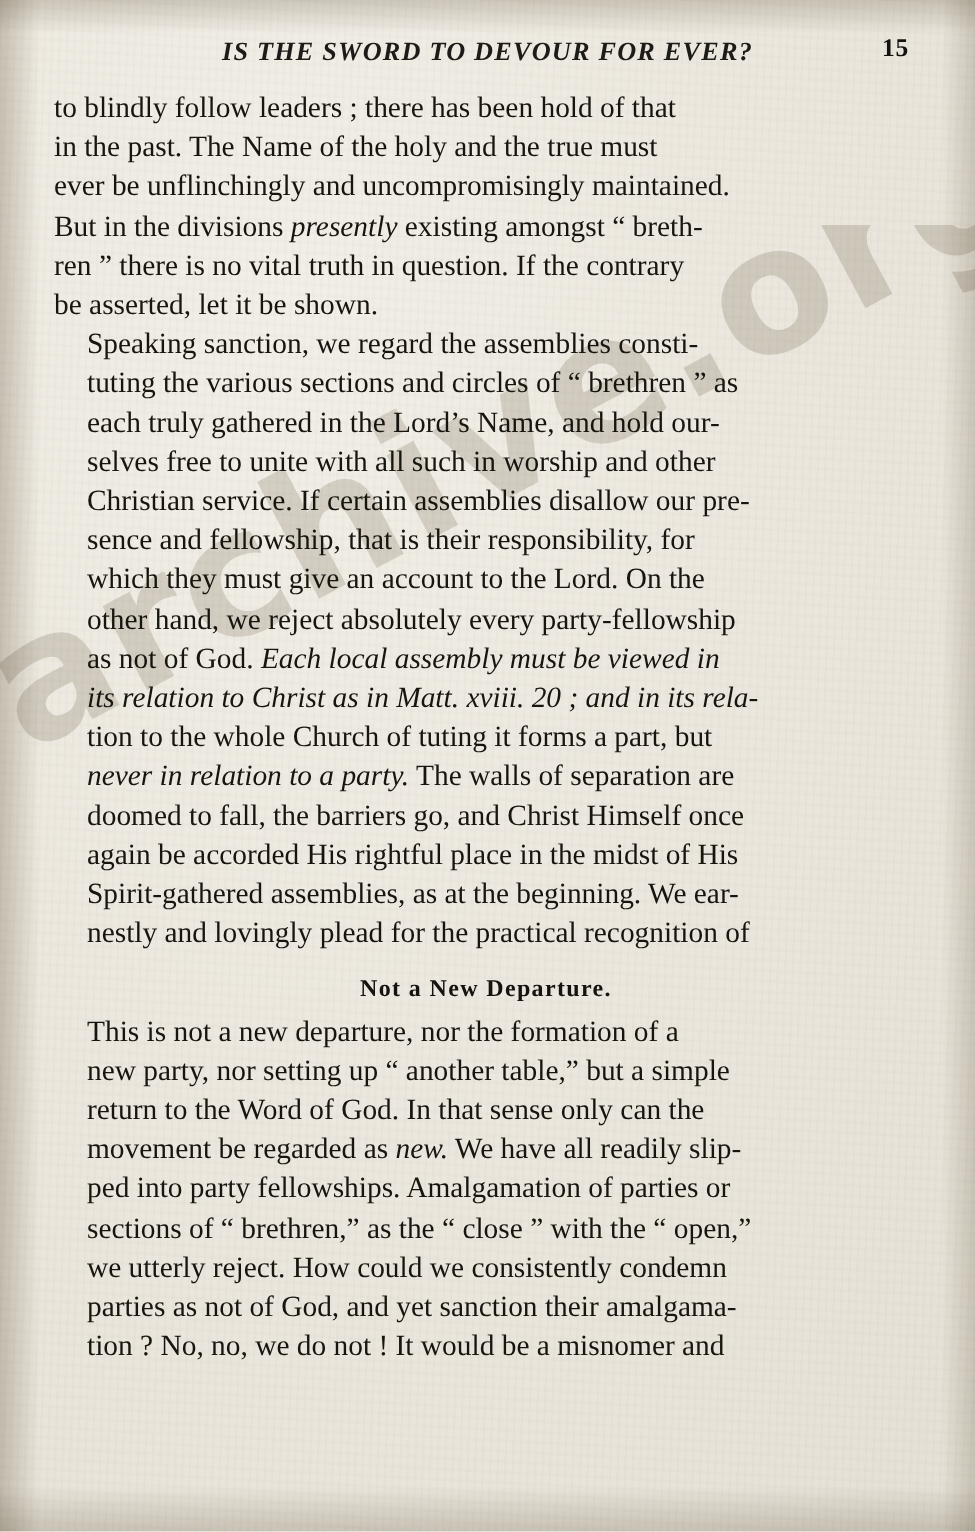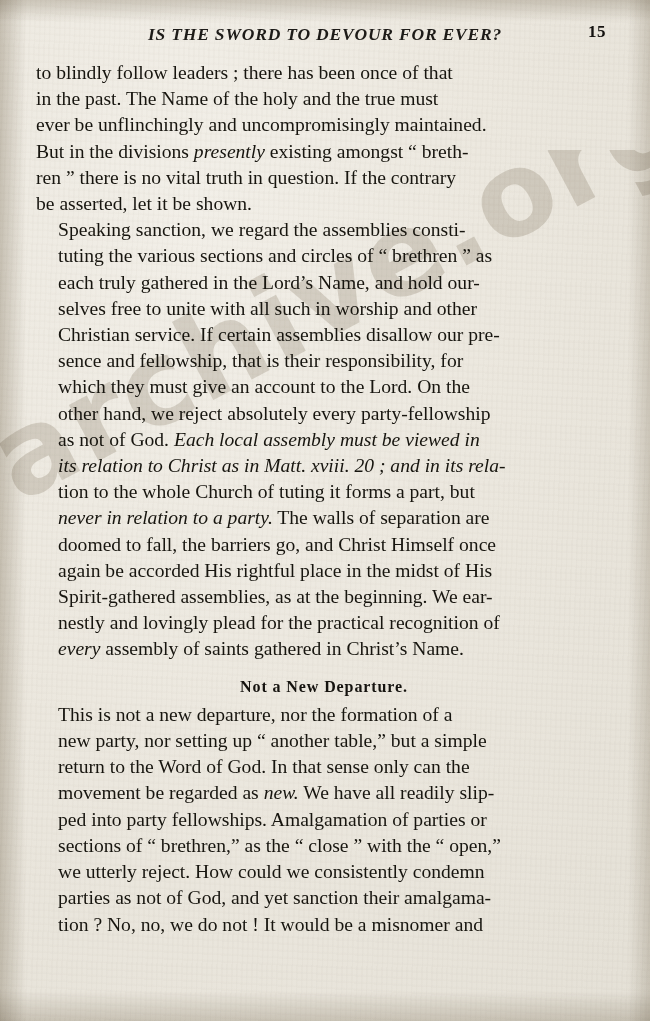--- a/index.html
+++ b/index.html
@@ -157,21 +157,21 @@
   <div class="content">
 
     <div class="running-head">
       <div class="title">IS THE SWORD TO DEVOUR FOR EVER?</div>
       <div class="folio">15</div>
     </div>
 
     <div class="body-text">
       <div>
           <p>
-            <span class="ln">to blindly follow leaders ; there has been once of that</span>
+            <span class="ln">to blindly follow leaders ; there has been hold of that</span>
             <span class="ln">in the past.    The Name of the holy and the true must</span>
             <span class="ln">ever be unflinchingly and uncompromisingly maintained.</span>
             <span class="ln">But in the divisions <i>presently</i> existing amongst “ breth-</span>
             <span class="ln">ren ” there is no vital truth in question.    If the contrary</span>
             <span class="ln">be asserted, let it be shown.</span>
           </p>
           <p class="indent">
             <span class="ln">Speaking sanction, we regard the assemblies consti-</span>
             <span class="ln">tuting the various sections and circles of “ brethren ” as</span>
             <span class="ln">each truly gathered in the Lord’s Name, and hold our-</span>
@@ -181,21 +181,20 @@
             <span class="ln">which they must give an account to the Lord.    On the</span>
             <span class="ln">other hand, we reject absolutely every party-fellowship</span>
             <span class="ln">as not of God.    <i>Each local assembly must be viewed in</i></span>
             <span class="ln"><i>its relation to Christ as in Matt. xviii. 20 ; and in its rela-</i></span>
             <span class="ln">tion to the whole Church of tuting it forms a part, but</span>
             <span class="ln"><i>never in relation to a party.</i>    The walls of separation are</span>
             <span class="ln">doomed to fall, the barriers go, and Christ Himself once</span>
             <span class="ln">again be accorded His rightful place in the midst of His</span>
             <span class="ln">Spirit-gathered assemblies, as at the beginning.    We ear-</span>
             <span class="ln">nestly and lovingly plead for the practical recognition of</span>
-            <span class="ln"><i>every</i> assembly of saints gathered in Christ’s Name.</span>
           </p>
         </div>
       <h2 class="section-head">Not a New Departure.</h2>
       <div>
           <p class="indent">
             <span class="ln">This is not a new departure, nor the formation of a</span>
             <span class="ln">new party, nor setting up “ another table,” but a simple</span>
             <span class="ln">return to the Word of God.    In that sense only can the</span>
             <span class="ln">movement be regarded as <i>new.</i>    We have all readily slip-</span>
             <span class="ln">ped into party fellowships.    Amalgamation of parties or</span>

